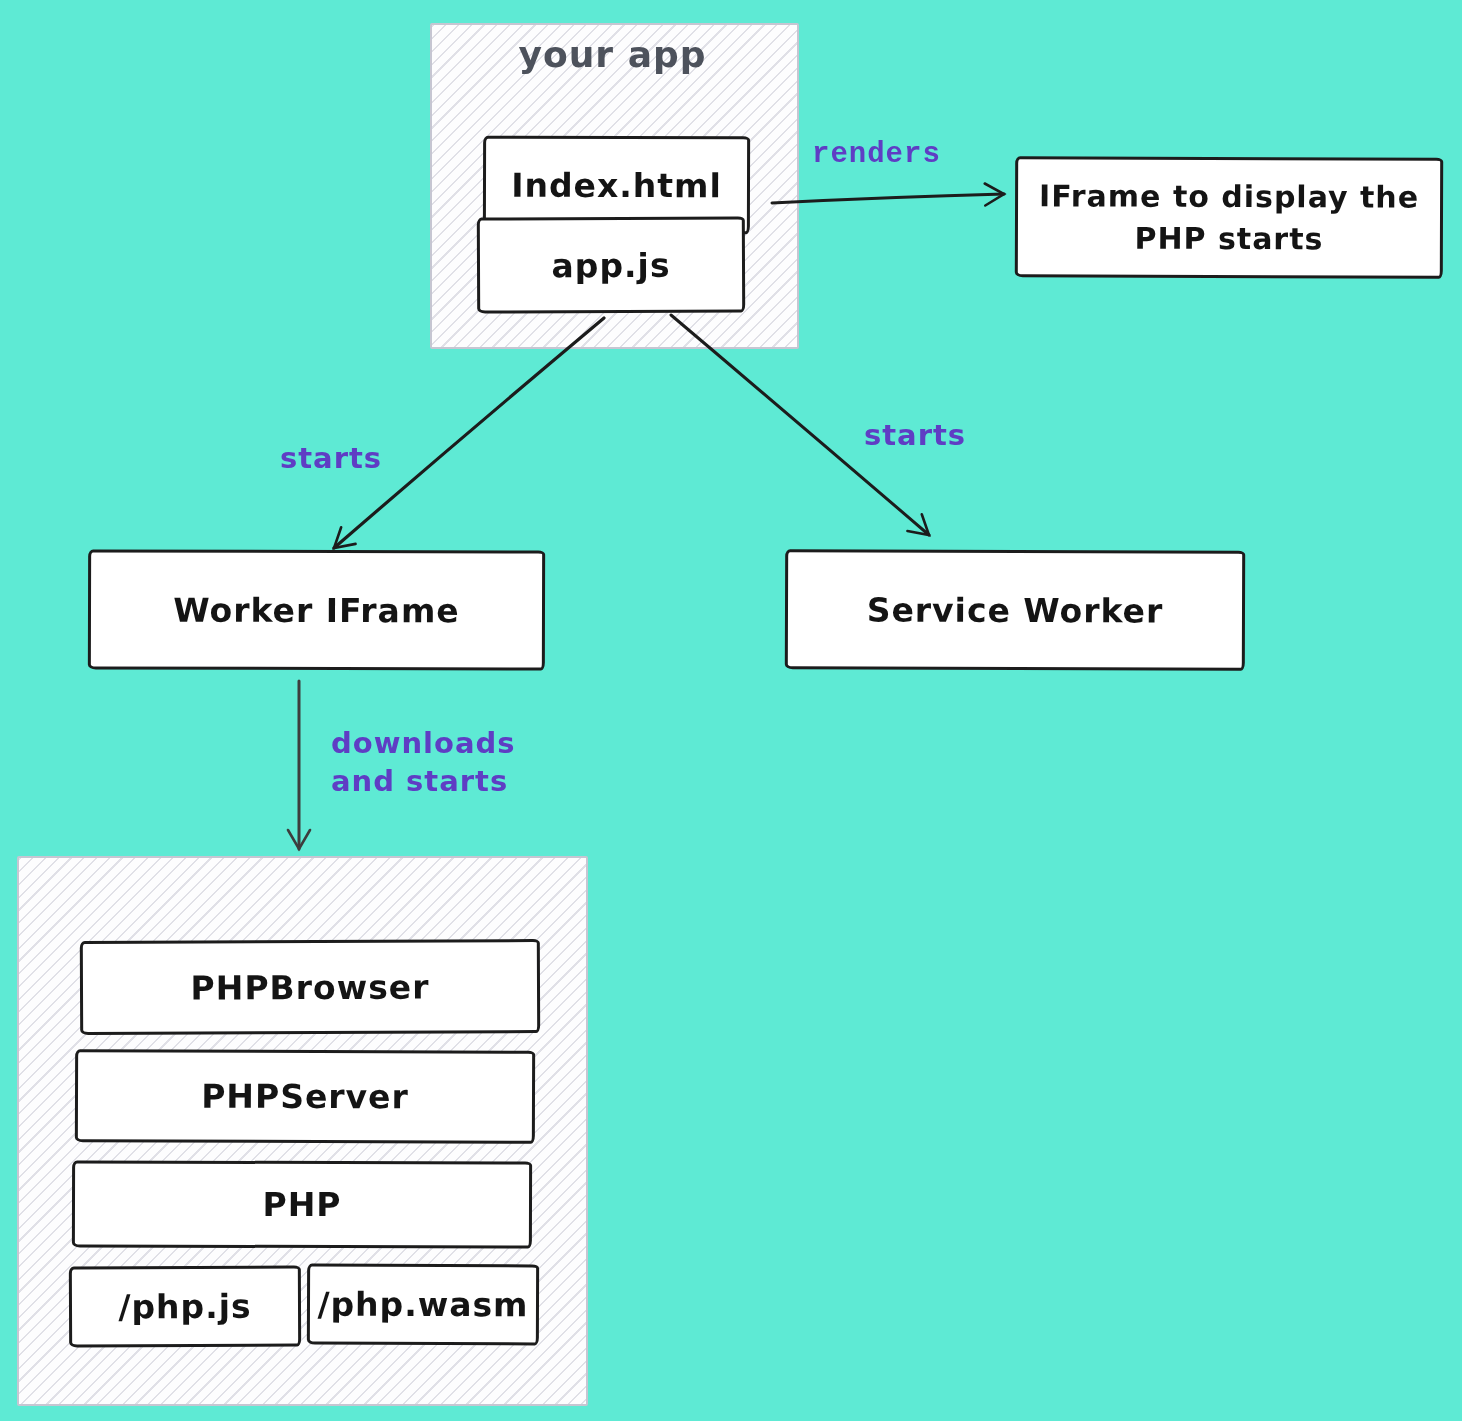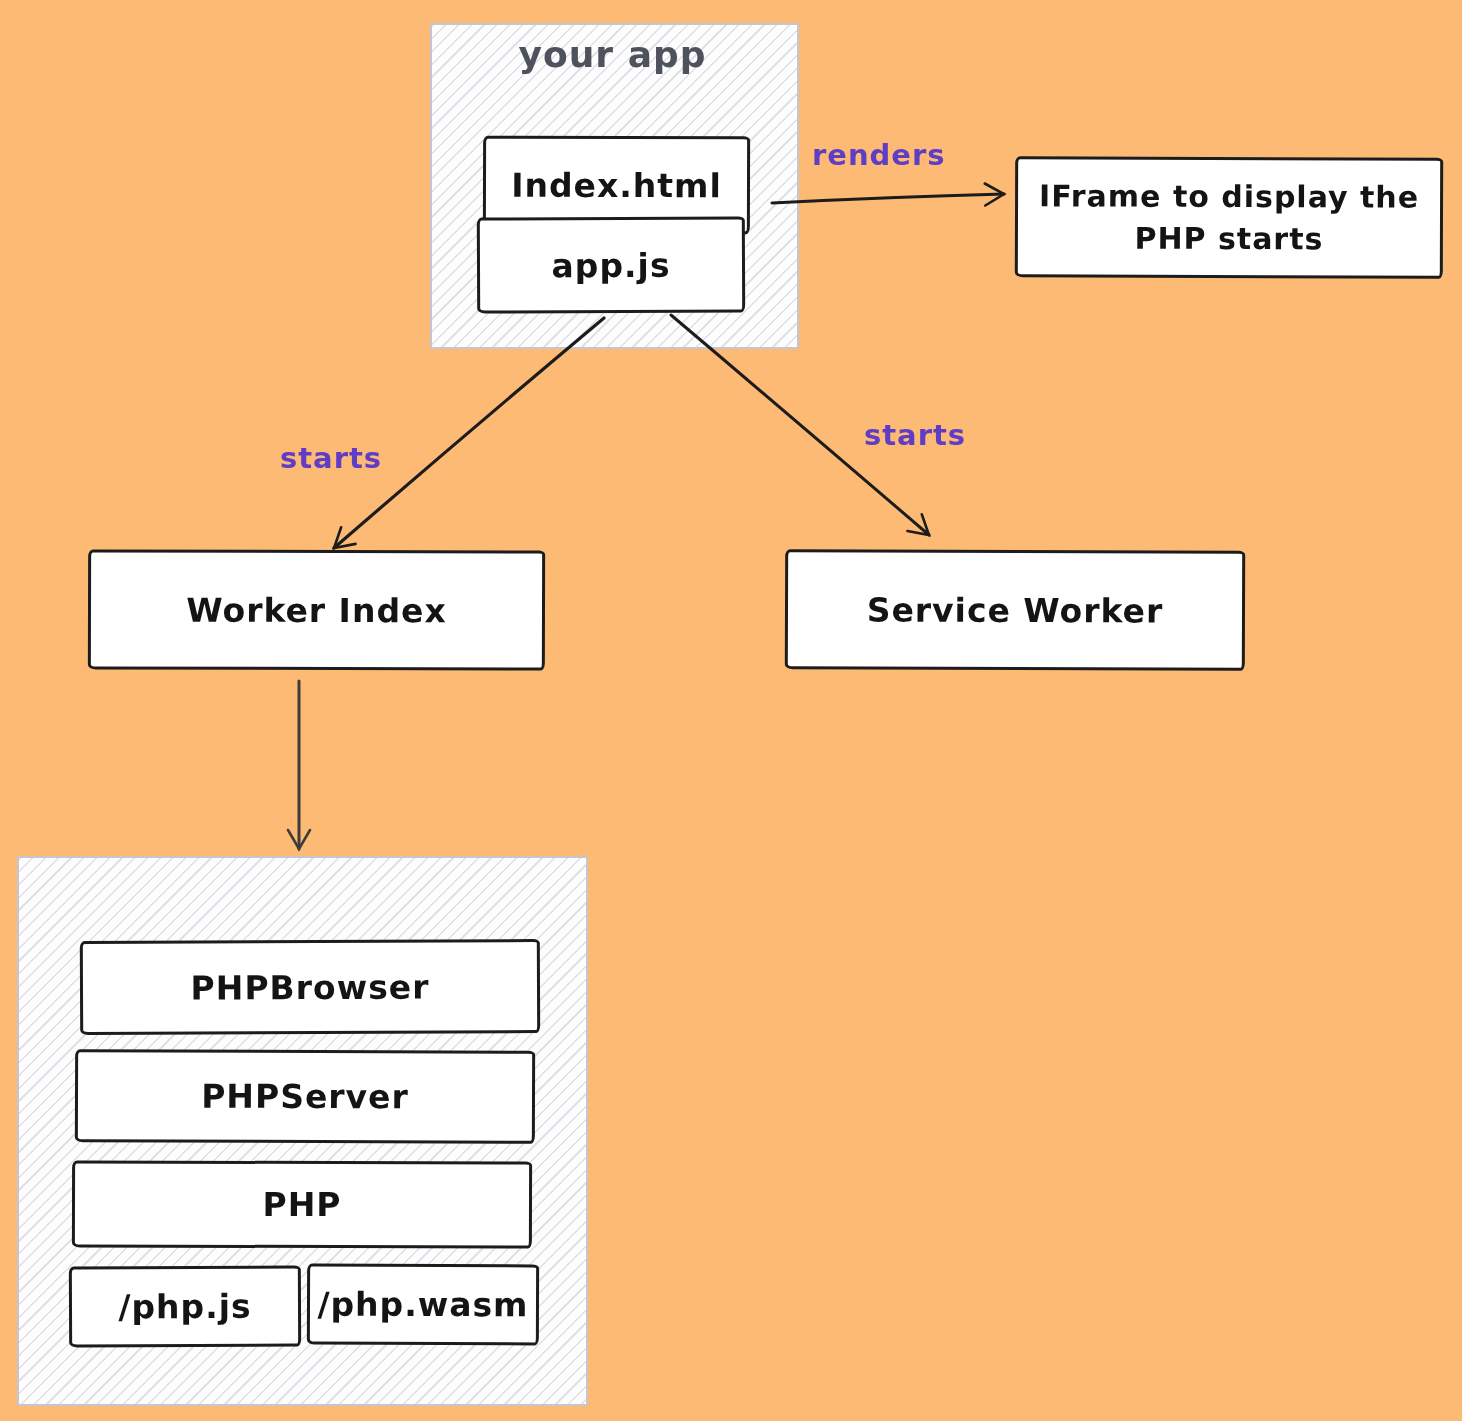--- a/index.html
+++ b/index.html
@@ -5,21 +5,21 @@
   html, body {
     margin: 0;
     padding: 0;
     background: #ffffff;
     font-family: "DejaVu Sans", "Liberation Sans", sans-serif;
   }
   #canvas {
     position: relative;
     width: 1462px;
     height: 1421px;
-    background: #fdba74;
+    background: #5eead4;
     overflow: hidden;
   }
   
   .container {
     position: absolute;
     border: 2px solid #c6c6d2;
     background:
       repeating-linear-gradient(135deg,
         rgba(158,158,178,0.30) 0px,
         rgba(158,158,178,0.30) 1.6px,
@@ -109,21 +109,21 @@
   </div>
 
   <div class="node r1" style="left:1015px; top:157px; width:428px; height:121px;">
     <span class="multiline">
       <span>IFrame to display the</span><br>
       <span>PHP starts</span>
     </span>
   </div>
 
   <div class="node r3" style="left:88px; top:550px; width:457px; height:120px;">
-    <span>Worker Index</span>
+    <span>Worker IFrame</span>
   </div>
 
   <div class="node r1" style="left:785px; top:550px; width:460px; height:120px;">
     <span>Service Worker</span>
   </div>
 
   <div class="node r2" style="left:80px; top:940px; width:460px; height:94px;">
     <span>PHPBrowser</span>
   </div>
 
@@ -136,20 +136,24 @@
   </div>
 
   <div class="node r2" style="left:69px; top:1266px; width:232px; height:81px;">
     <span>/php.js</span>
   </div>
 
   <div class="node r1" style="left:307px; top:1264px; width:232px; height:81px;">
     <span>/php.wasm</span>
   </div>
 
-  <div class="edge-label" style="left:812px; top:138px; width:124px; text-align:right;">renders</div>
+  <div class="edge-label" style="left:812px; top:138px; width:124px; text-align:right;font-family:Liberation Mono, monospace;">renders</div>
 
   <div class="edge-label" style="left:276px; top:441px; width:110px; text-align:center;">starts</div>
 
   <div class="edge-label" style="left:860px; top:418px; width:110px; text-align:center;">starts</div>
 
+  <div class="edge-label two-line" style="left:331px; top:724px;">
+    <span>downloads</span><br>
+    <span>and starts</span>
+  </div>
 
 </div>
 
 </body></html>

